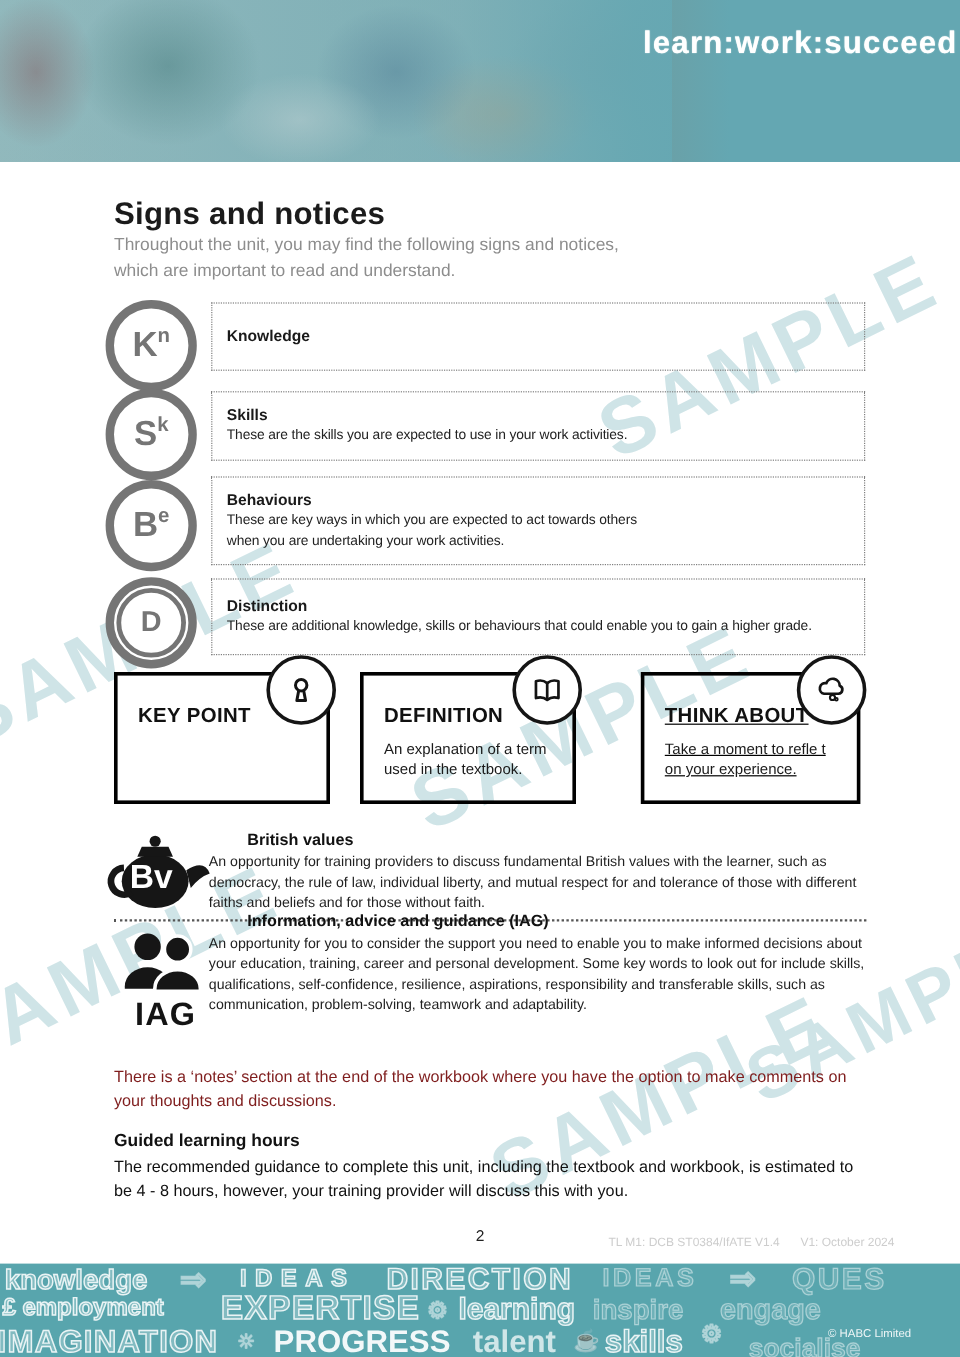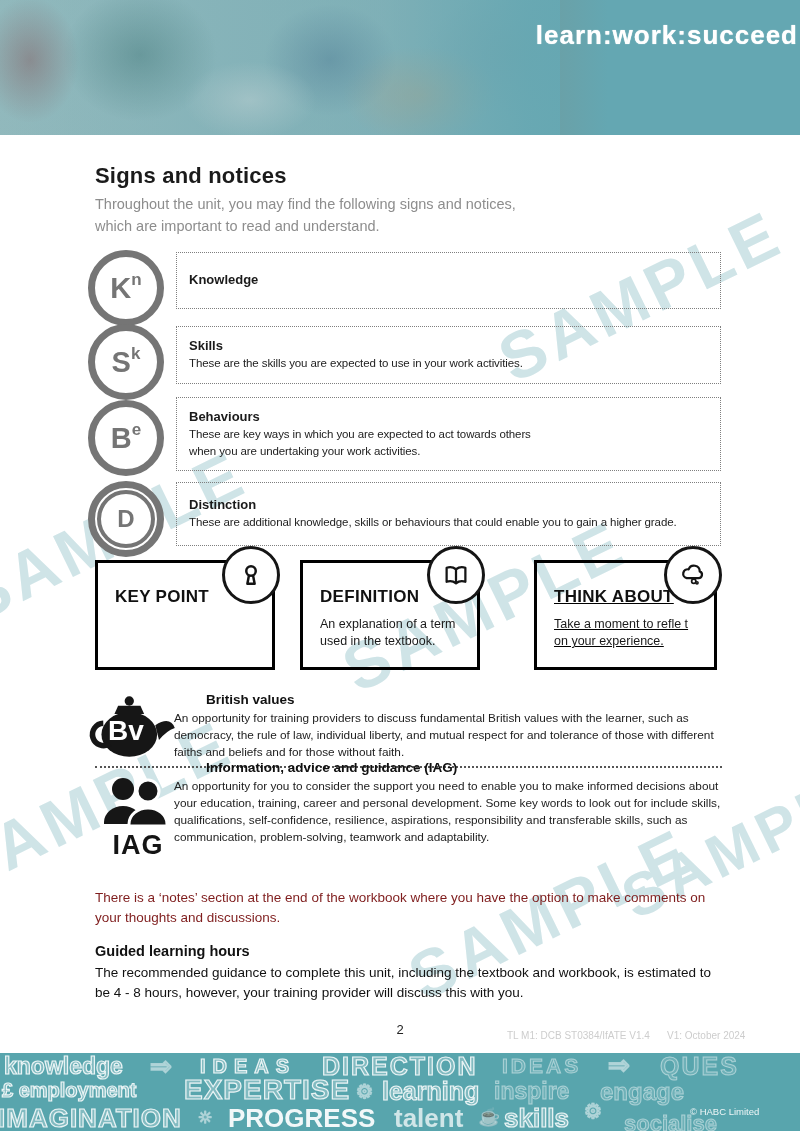--- a/index.html
+++ b/index.html
@@ -28,21 +28,21 @@
       radial-gradient(ellipse 120px 85px at 510px 55px, rgba(125,155,165,.5), transparent 72%),
       linear-gradient(90deg,#a9c2c2,#8fb3b8);}
   .header-tint{position:absolute;left:0;top:0;width:800px;height:135px;
     background:linear-gradient(90deg, rgba(100,167,178,.35) 0%, rgba(100,167,178,.48) 48%,
       rgba(100,167,178,.9) 66%, #64a7b2 76%, #64a7b2 100%);}
   .logo{position:absolute;top:20px;right:22px;color:#fff;font-size:26px;font-weight:800;
     letter-spacing:1px;text-shadow:0 0 1px rgba(255,255,255,.9);}
 
   
   .z{position:absolute;z-index:1;}
-  .page-title{left:95px;top:163px;font-size:22px;font-weight:800;color:#1b1b1b;letter-spacing:.2px;}
+  .page-title{left:95px;top:163px;font-size:26px;font-weight:800;color:#1b1b1b;letter-spacing:.2px;}
   .intro{left:95px;top:194px;font-size:14.5px;color:#8d8d8d;line-height:1.5;white-space:pre-line;}
 
   
   .sign-icon{position:absolute;width:62px;height:62px;border:7px solid #757575;border-radius:50%;
     background:#fff;display:flex;align-items:center;justify-content:center;z-index:1;}
   .sign-icon .big{font-size:29px;font-weight:800;color:#757575;line-height:1;}
   .sign-icon .sup{font-size:17px;font-weight:800;color:#757575;margin-top:-16px;}
   .sign-icon.double::before{content:"";position:absolute;inset:2px;border:4px solid #757575;border-radius:50%;}
   .si1{left:88px;top:250px;} .si2{left:88px;top:324px;} .si3{left:88px;top:400px;} .si4{left:88px;top:481px;}
   .sign-box{position:absolute;left:176px;width:545px;border:1px dotted #7f7f7f;background:transparent;

